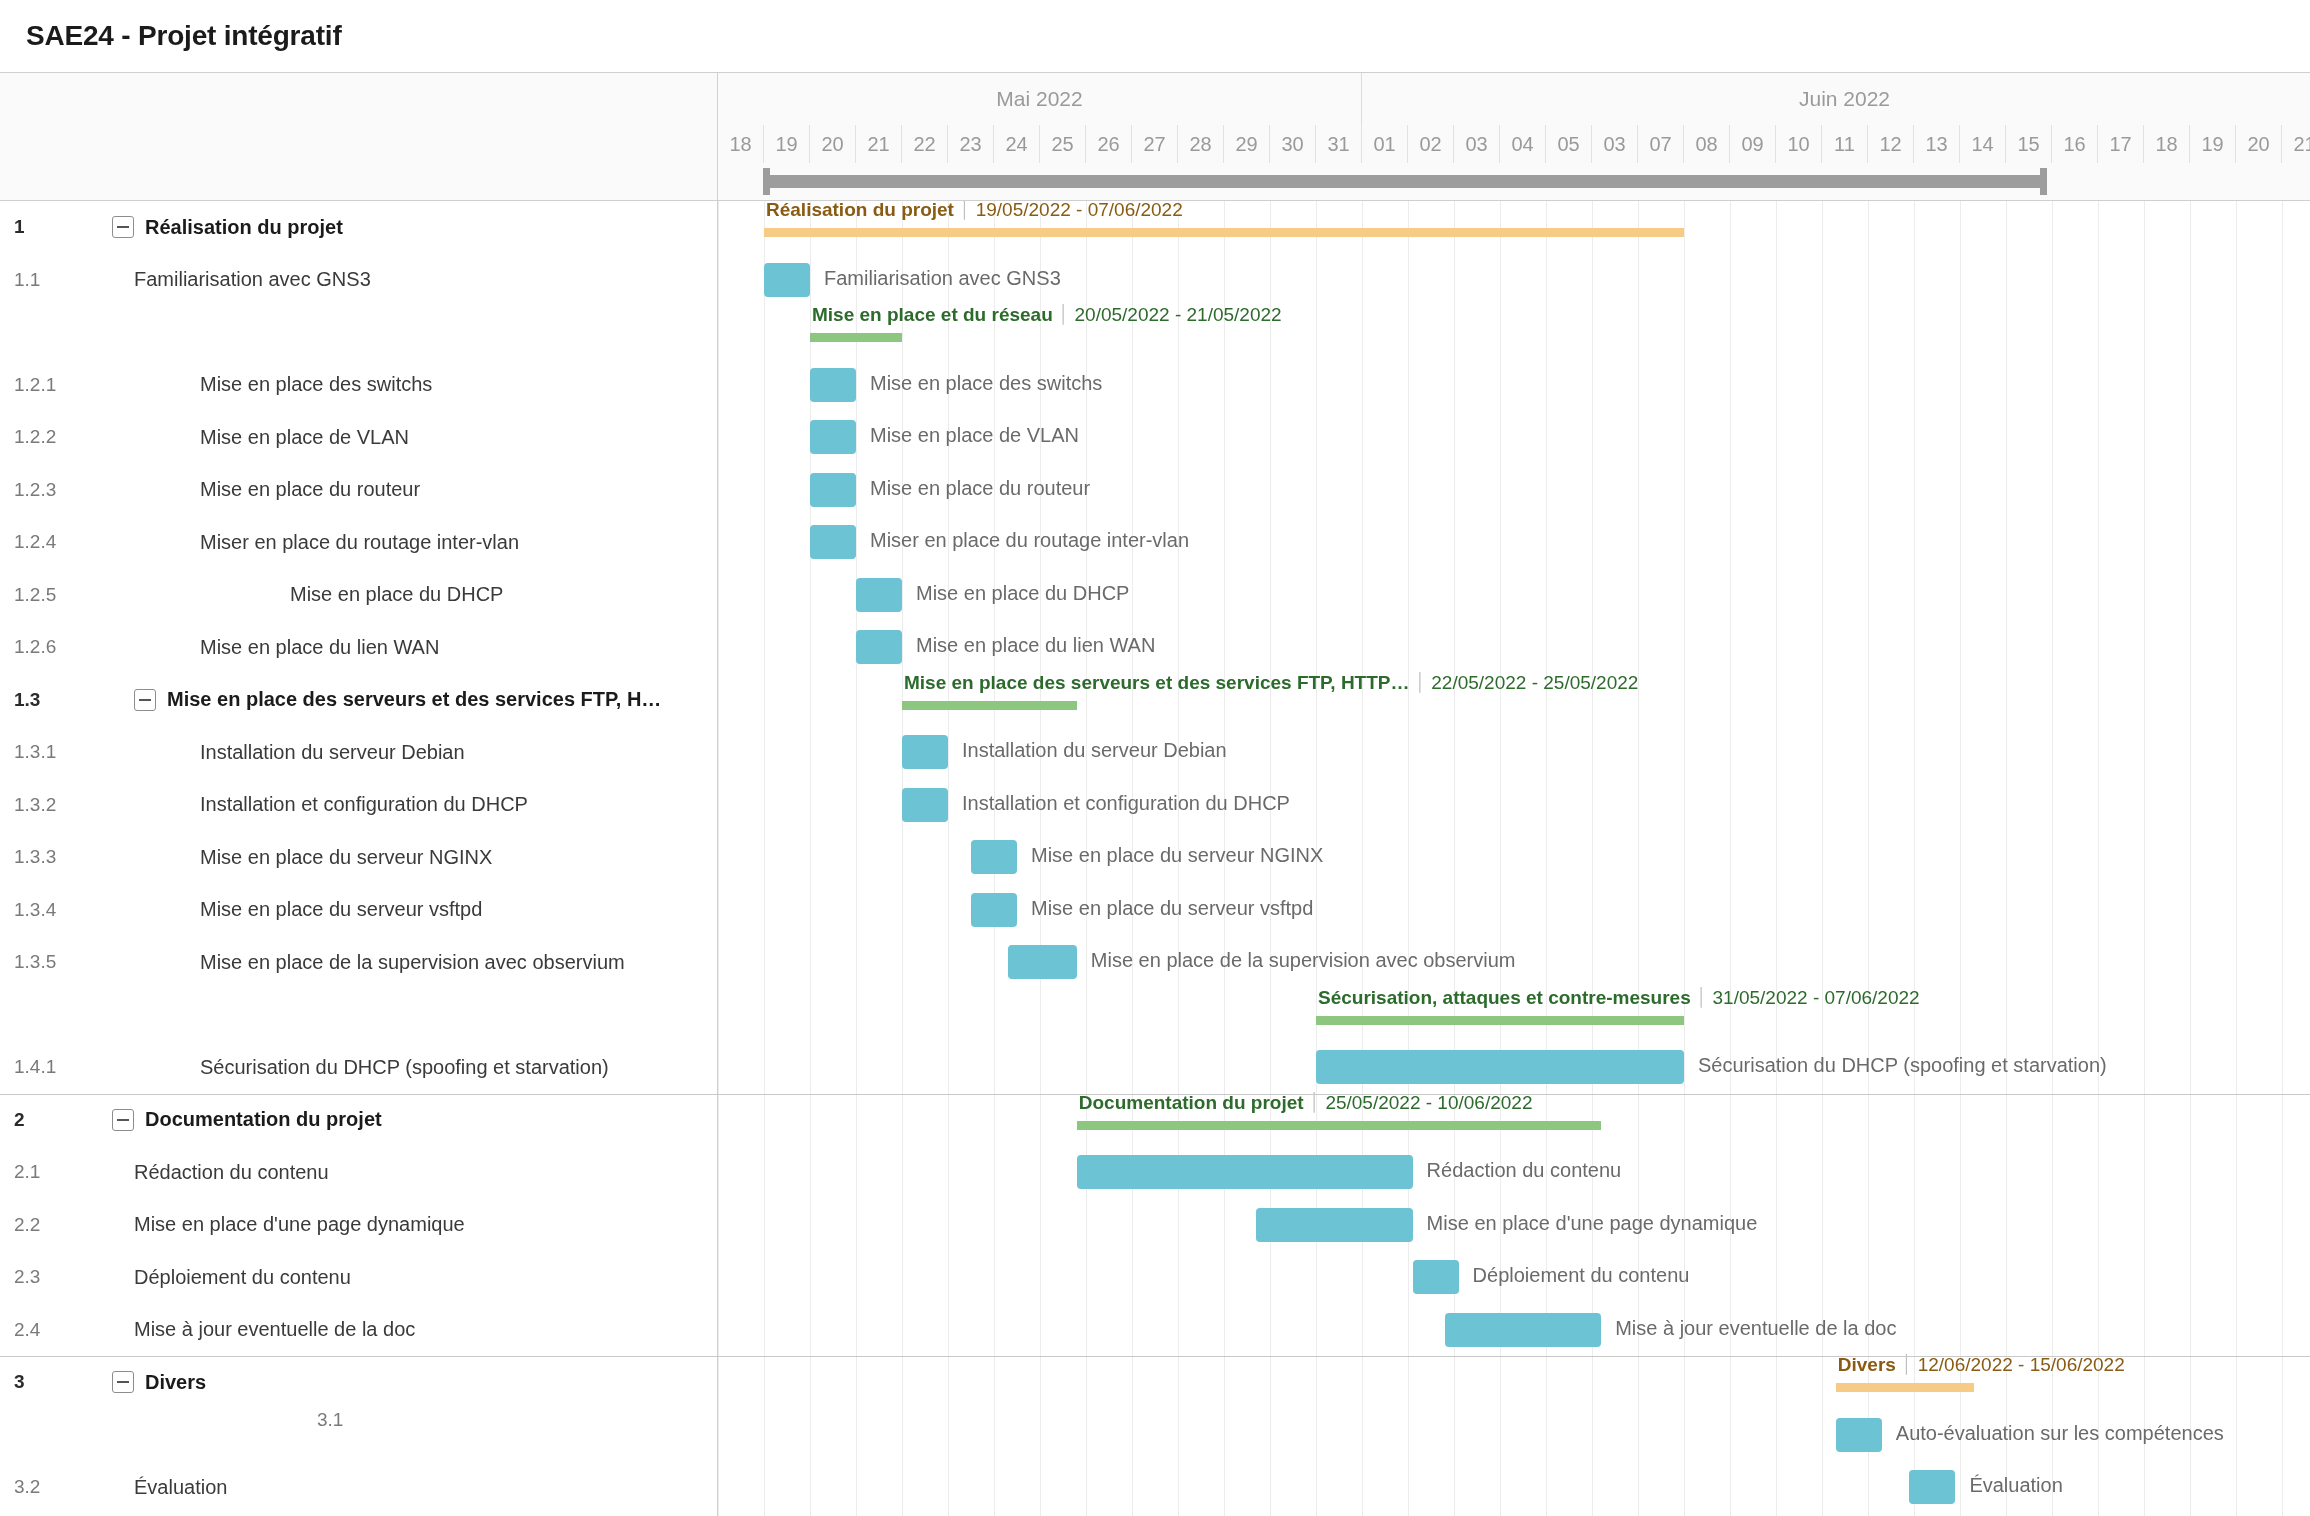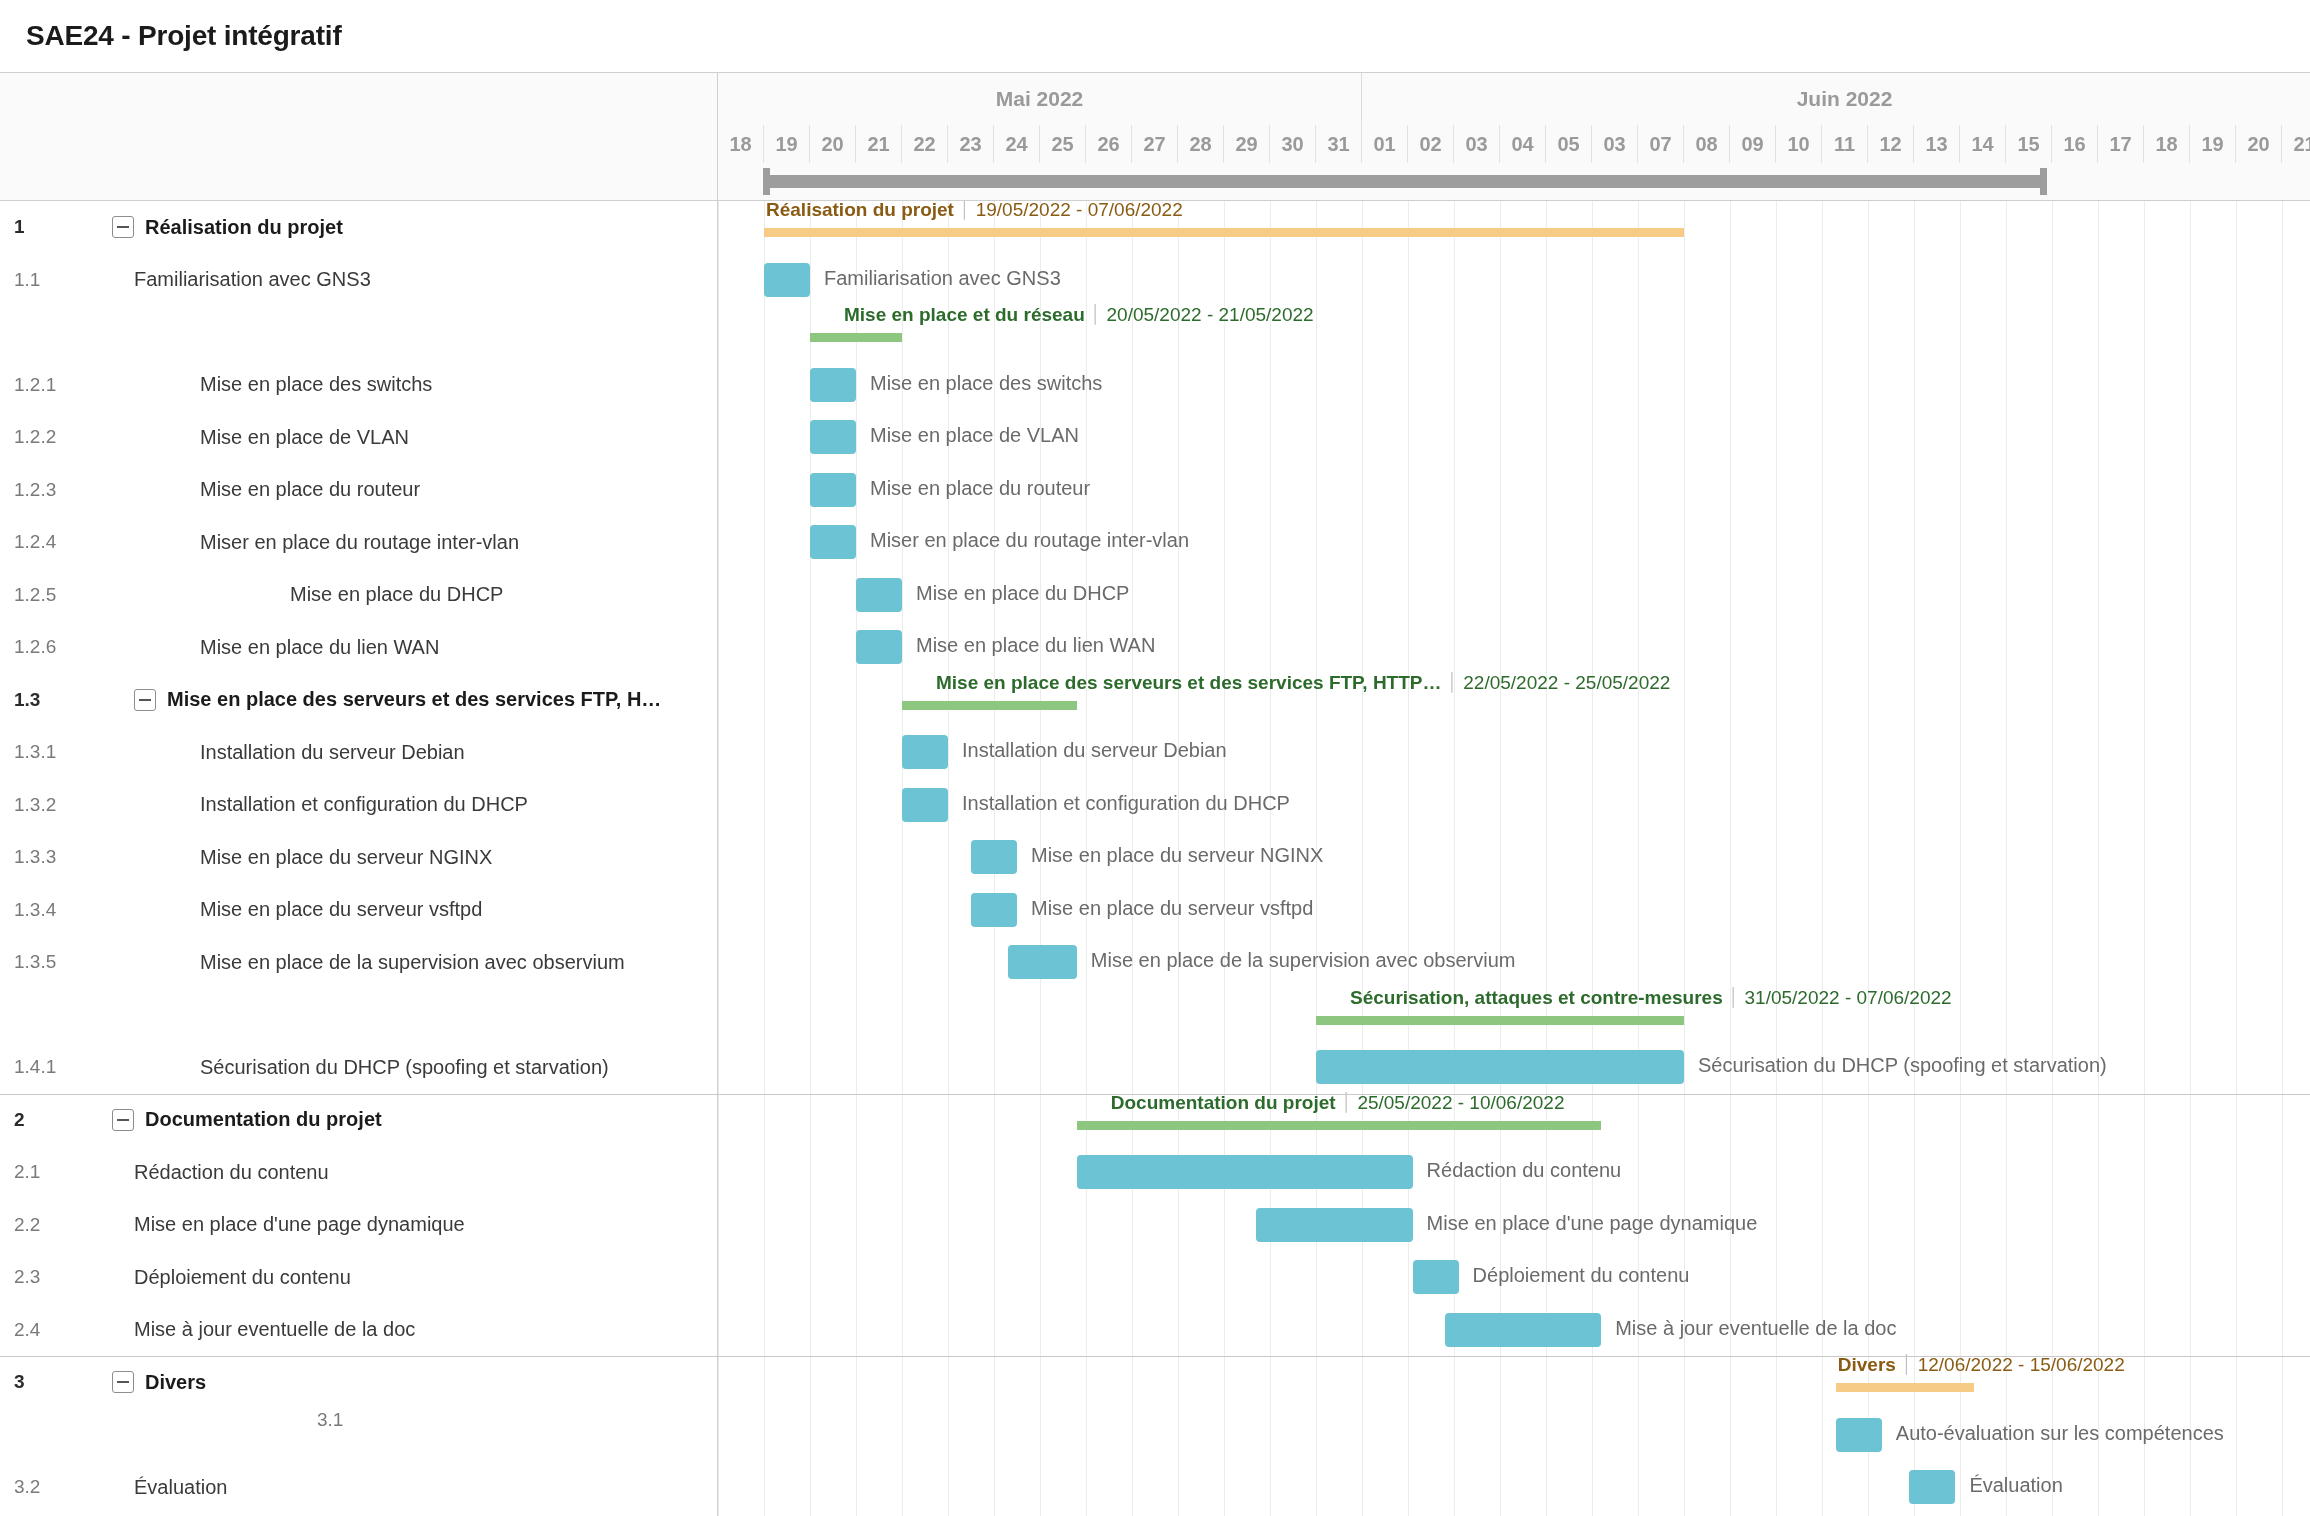--- a/index.html
+++ b/index.html
@@ -29,21 +29,20 @@
     width: 2310px;
     height: 1444px;
     border-top: 1px solid #cfcfcf;
   }
 
   
   #header-band {
     position: absolute; top: 0; left: 0;
     width: 2005px; height: 128px;
     background: #fafafa;
-    font-weight: bold;
   }
   #left-head {
     position: absolute; top: 0; left: 0;
     width: 718px; height: 128px;
     background: #fafafa;
     border-right: 1px solid #cfcfcf;
     border-bottom: 1px solid #cfcfcf;
   }
   #months {
     position: absolute; top: 0; left: 718px;
@@ -165,21 +164,21 @@
   .sum-bar {
     position: absolute; top: 27px; height: 9px;
   }
   .sum-bar.green  { background: #8cc67f; }
   .sum-bar.orange { background: #f5cb85; }
   .sum-label {
     position: absolute; top: -1px;
     font-size: 19px; white-space: nowrap;
     transform: translateX(-100%);
   }
-  .sum-label.green  { color: #2d6b2d; padding-left: 32px; }
+  .sum-label.green  { color: #2d6b2d; }
   .sum-label.orange { color: #8a5b12; }
   .sum-label .nm { font-weight: bold; }
   .sum-label .sep { color: #b9b9b9; margin: 0 6px 0 5px; }
   .sum-label .dt { font-weight: normal; }
   .bar-label {
     position: absolute; top: 13px;
     font-size: 20px; color: #6a6a6a;
     white-space: nowrap;
   }
   .bar-label.right { transform: translateX(0); }

